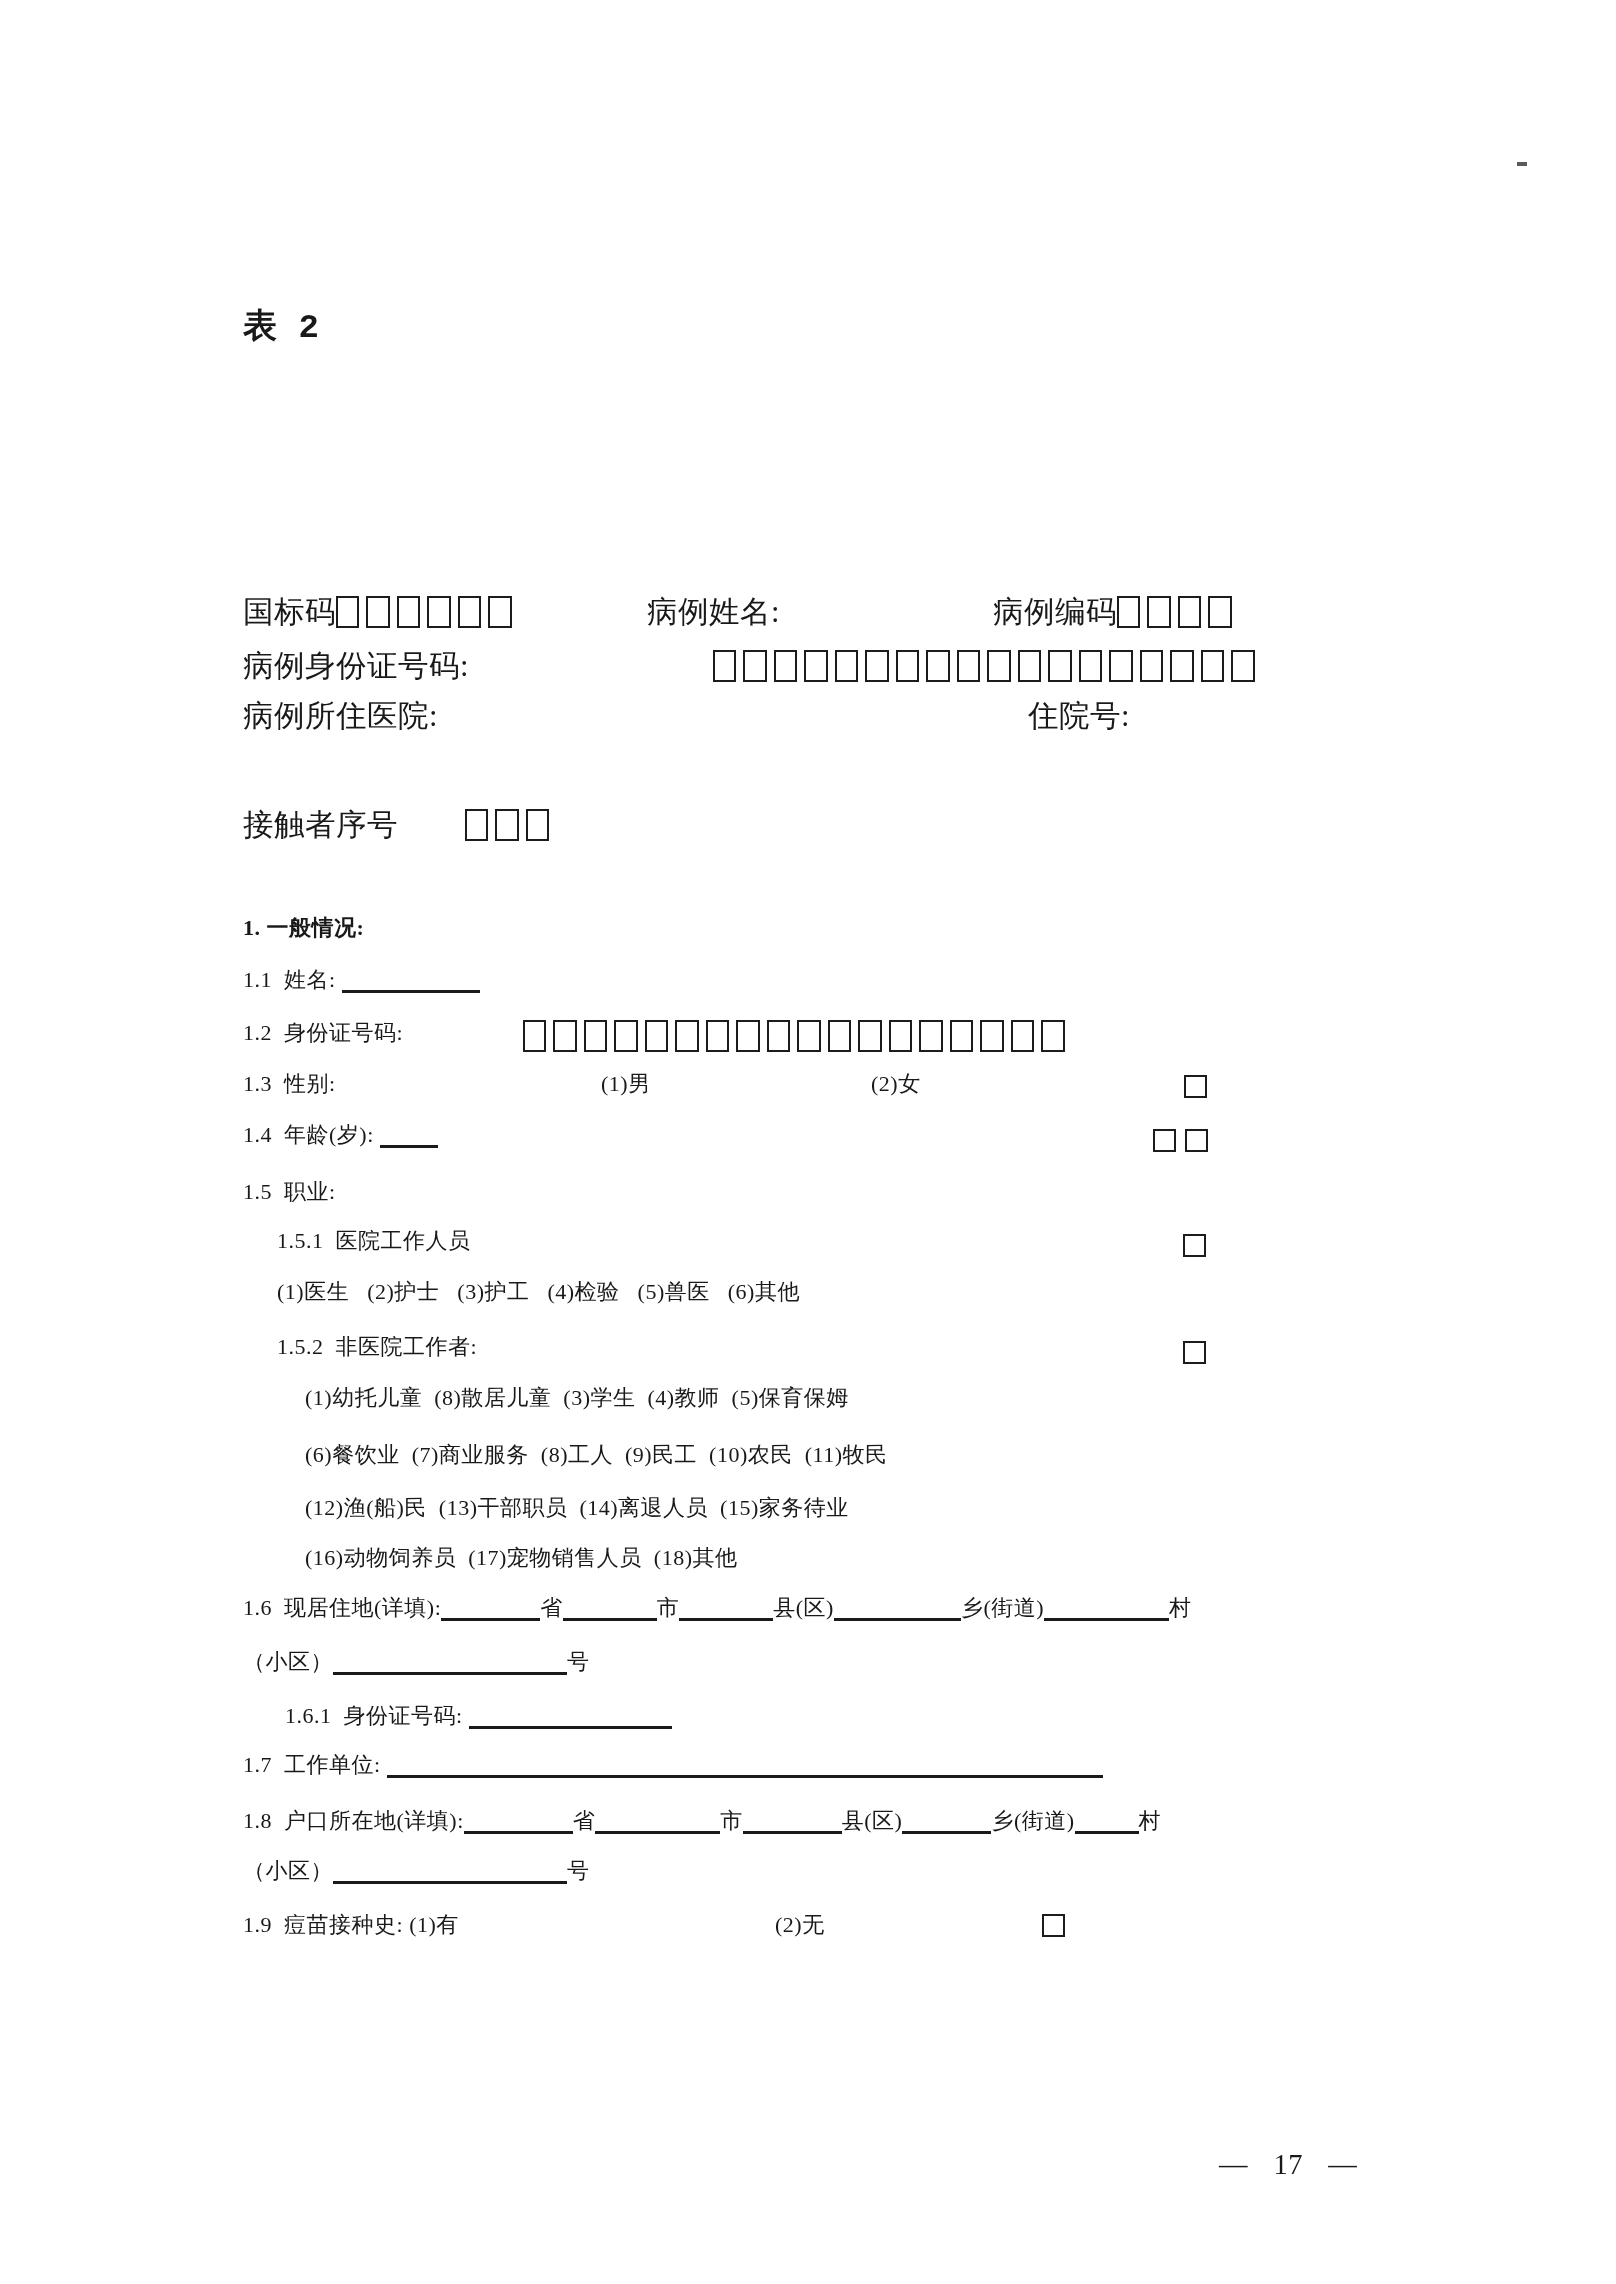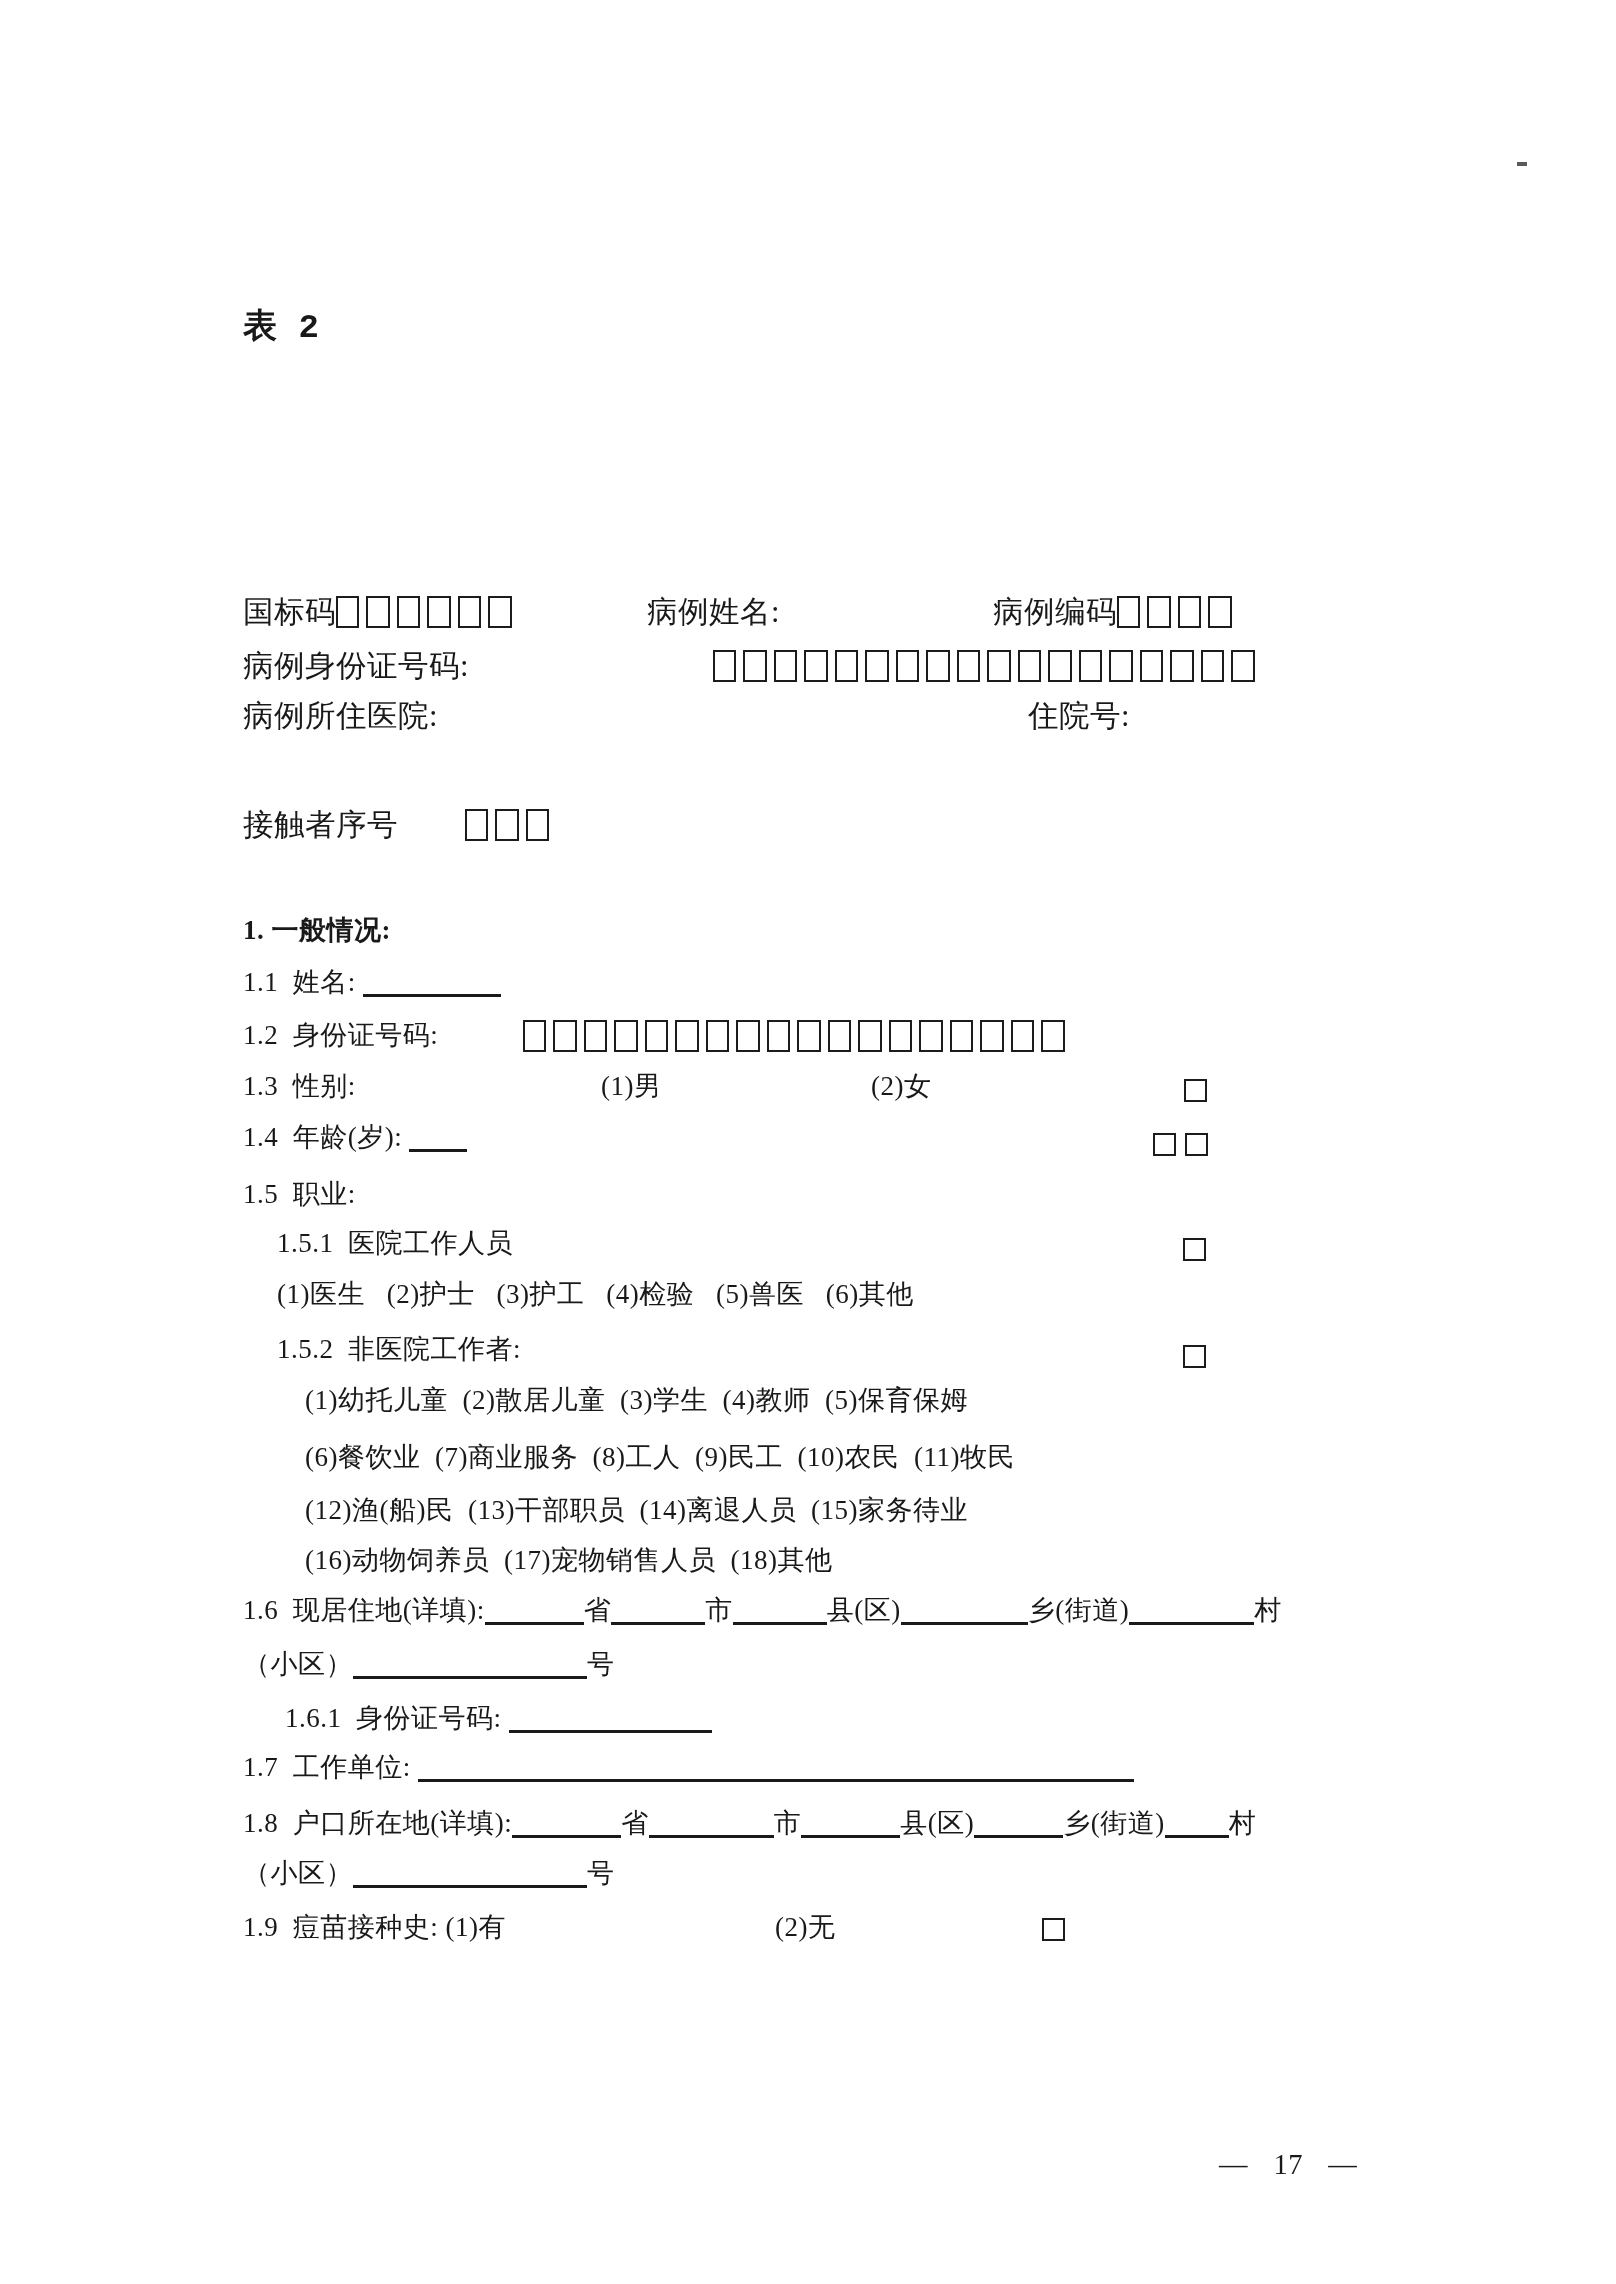--- a/index.html
+++ b/index.html
@@ -8,21 +8,21 @@
     width:1617px;
     height:2284px;
     background:#ffffff;
     font-family:"Liberation Serif", serif;
     color:#191919;
     overflow:hidden;
   }
   .row{
     position:absolute;
     white-space:pre;
-    font-size:27px;
+    font-size:22px;
     line-height:1.18;
     letter-spacing:0.5px;
   }
   .hdr{font-size:30.5px;}
   .bold{font-weight:bold;}
   .sans{font-family:Liberation Mono, monospace;}
 
   
   .r-table  {top:308px;  left:243px; font-size:34px;}
   .r-title  {top:389px;  left:0;  width:1617px; text-align:center; font-size:47px; letter-spacing:2px;}
@@ -113,21 +113,21 @@
   <div class="row r-13"><span>1.3  性别:</span><span class="abs" style="left:358px;">(1)男</span><span class="abs" style="left:628px;">(2)女</span><span class="abs" style="left:941px; top:4.1px;"><span class="cbox"></span></span></div>
 
   <div class="row r-14"><span>1.4  年龄(岁):</span> <span class="blank" style="width:58px;"></span><span class="abs" style="left:910px; top:7.1px;"><span class="cbox"></span><span class="cbox"></span></span></div>
 
   <div class="row r-15"><span>1.5  职业:</span></div>
 
   <div class="row r-151"><span>1.5.1  医院工作人员</span><span class="abs" style="left:906px; top:6.1px;"><span class="cbox"></span></span></div>
   <div class="row r-151opts">(1)医生   (2)护士   (3)护工   (4)检验   (5)兽医   (6)其他</div>
 
   <div class="row r-152"><span>1.5.2  非医院工作者:</span><span class="abs" style="left:906px; top:7.1px;"><span class="cbox"></span></span></div>
-  <div class="row r-occ1">(1)幼托儿童  (2)散居儿童  (3)学生  (4)教师  (5)保育保姆</div>
+  <div class="row r-occ1">(1)幼托儿童  (8)散居儿童  (3)学生  (4)教师  (5)保育保姆</div>
   <div class="row r-occ2">(6)餐饮业  (7)商业服务  (8)工人  (9)民工  (10)农民  (11)牧民</div>
   <div class="row r-occ3">(12)渔(船)民  (13)干部职员  (14)离退人员  (15)家务待业</div>
   <div class="row r-occ4">(16)动物饲养员  (17)宠物销售人员  (18)其他</div>
 
   <div class="row r-16"><span>1.6  现居住地(详填):</span><span class="blank" style="width:99px;"></span><span>省</span><span class="blank" style="width:94px;"></span><span>市</span><span class="blank" style="width:94px;"></span><span>县(区)</span><span class="blank" style="width:127px;"></span><span>乡(街道)</span><span class="blank" style="width:125px;"></span><span>村</span></div>
   <div class="row r-16b"><span>（小区）</span><span class="blank" style="width:234px;"></span><span>号</span></div>
 
   <div class="row r-161"><span>1.6.1  身份证号码:</span> <span class="blank" style="width:203px;"></span></div>
 
   <div class="row r-17"><span>1.7  工作单位:</span> <span class="blank" style="width:716px;"></span></div>

